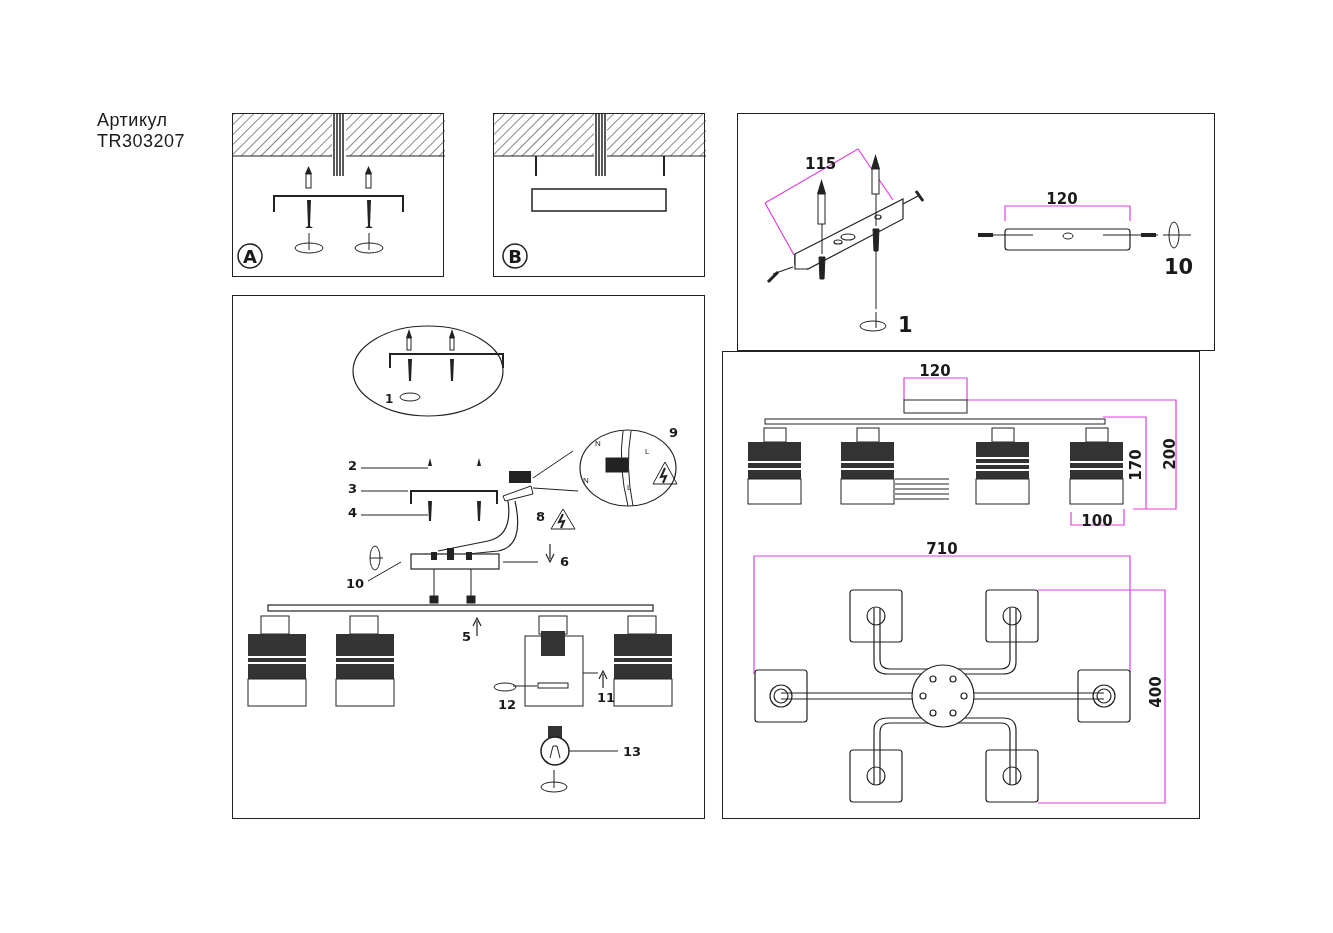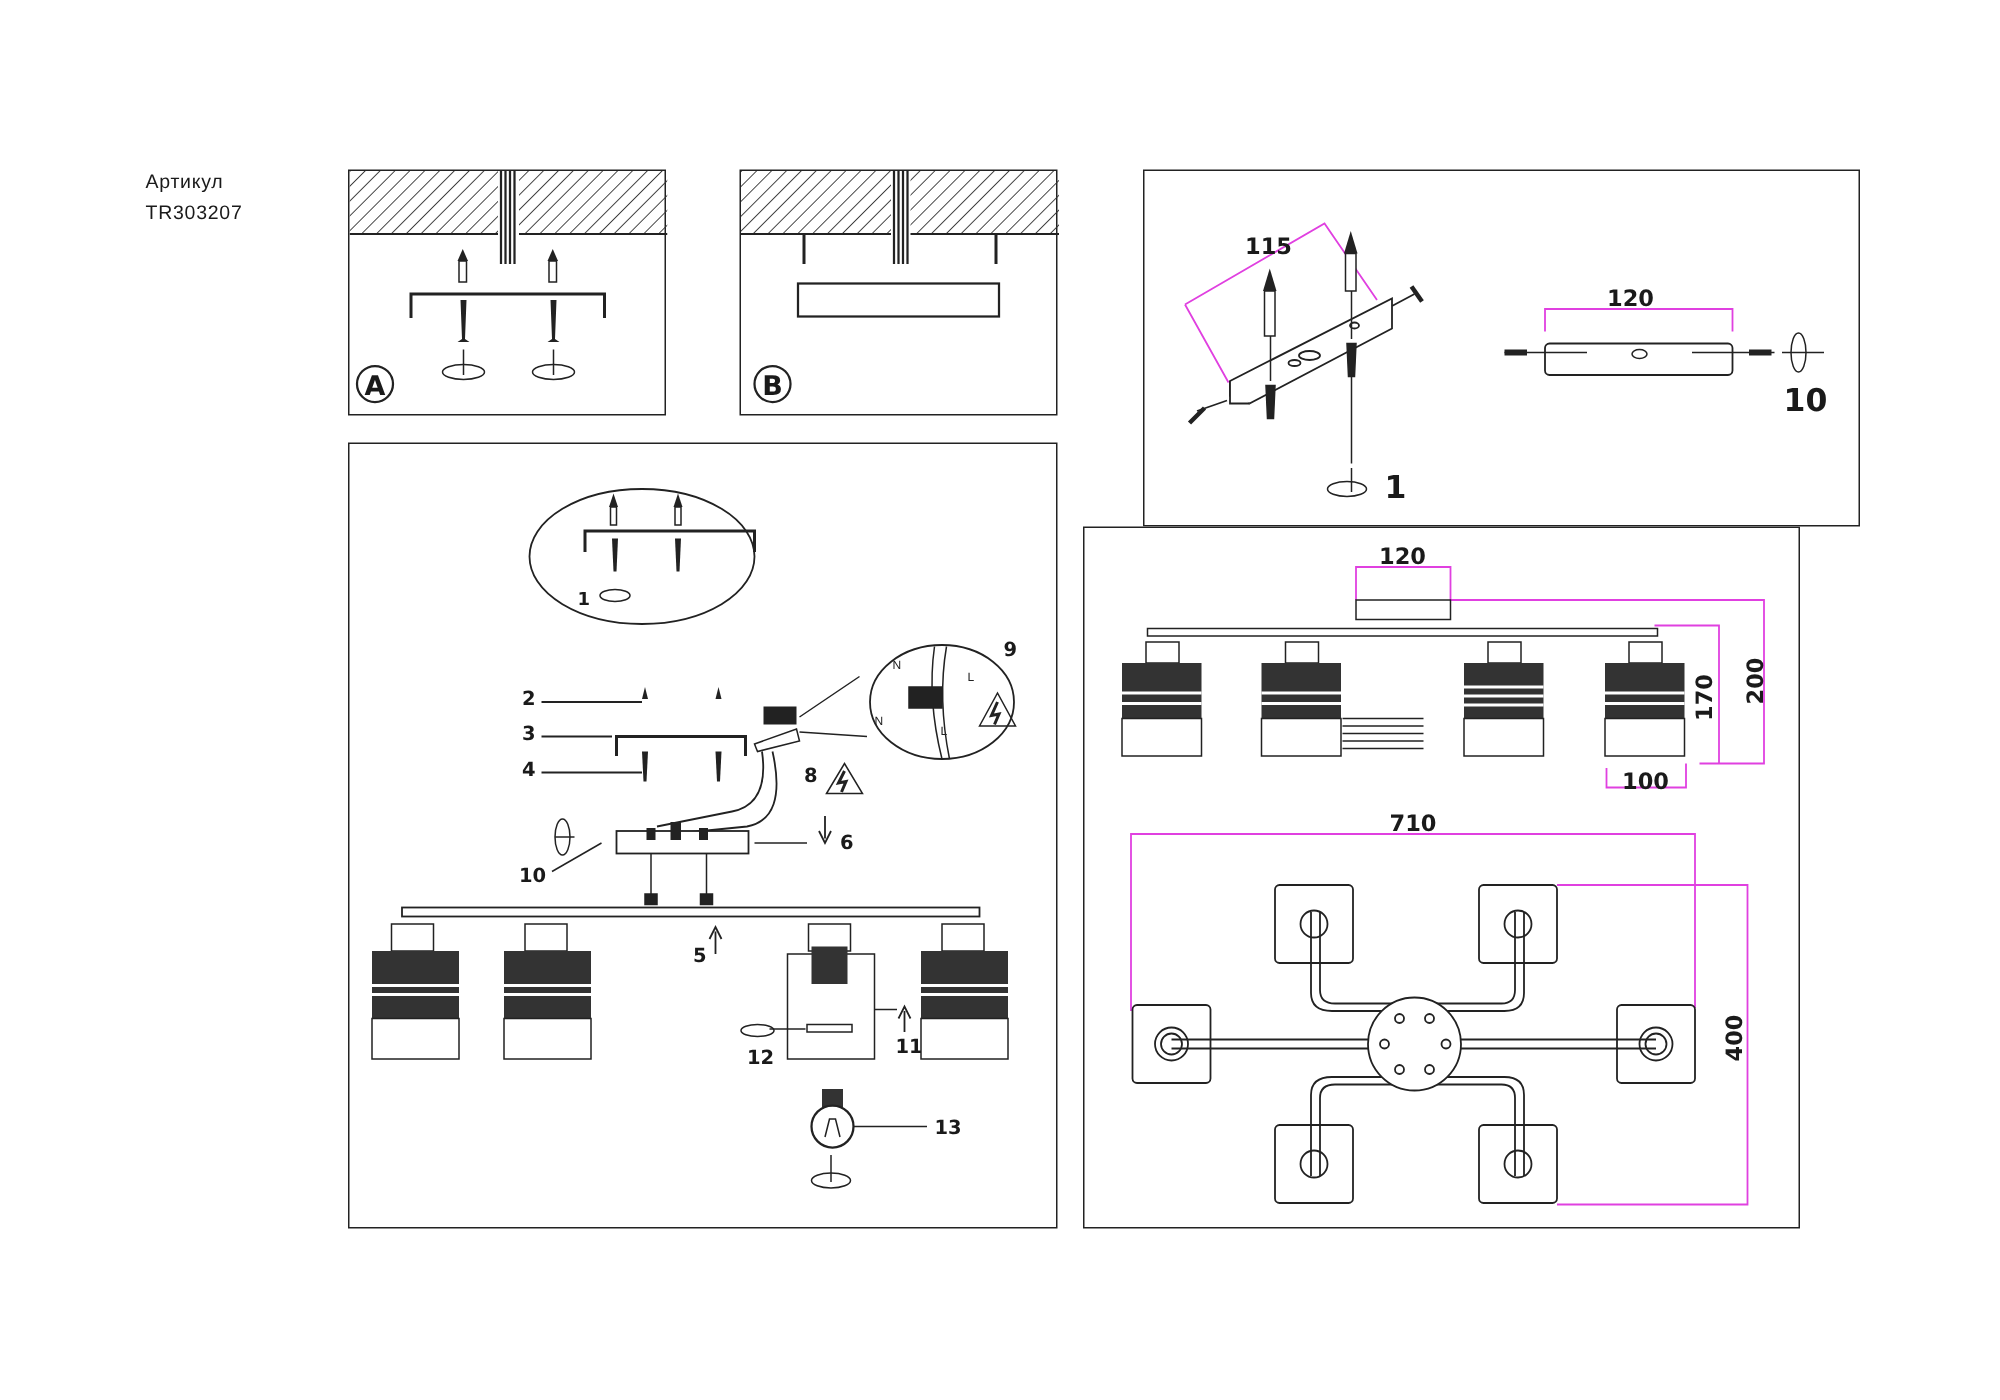--- a/index.html
+++ b/index.html
@@ -1,18 +1,18 @@
 <!DOCTYPE html>
 <html><head>
 <meta charset="utf-8">
 <style>
   html, body { margin:0; padding:0; background:#fff; }
   body { width:1333px; height:933px; position:relative; overflow:hidden;
          font-family:"Liberation Sans", "DejaVu Sans", sans-serif; color:#1a1a1a; }
-  .article { position:absolute; left:97px; top:110px; font-size:13px; line-height:21px; letter-spacing:0.5px; }
+  .article { position:absolute; left:97px; top:110px; font-size:18px; line-height:21px; letter-spacing:0.5px; }
   .panel { position:absolute; border:1.5px solid #222; box-sizing:border-box; background:#fff; }
   svg { position:absolute; left:0; top:0; }
   .lbl { font-family:"DejaVu Sans", sans-serif; font-weight:bold; fill:#1a1a1a; }
 </style>
 </head>
 <body>
 
 <div class="article">
   <div>Артикул</div>
   <div>TR303207</div>
@@ -67,21 +67,21 @@
       <line x1="108" y1="0" x2="108" y2="62"></line>
         <line x1="111" y1="0" x2="111" y2="62"></line>
     </g>
     <path d="M42 42 V62 M170 42 V62" stroke="#222" stroke-width="2"></path>
     <rect x="38" y="75" width="134" height="22" fill="#fff" stroke="#222" stroke-width="1.5"></rect>
     <circle cx="21" cy="142" r="12" fill="none" stroke="#222" stroke-width="1.5"></circle>
     <text x="21" y="149" text-anchor="middle" font-size="18" class="lbl">B</text>
   </svg>
 </div>
 
-<div class="panel" style="left:762px;top:113px;width:478px;height:238px;">
+<div class="panel" style="left:737px;top:113px;width:478px;height:238px;">
   <svg width="478" height="238">
     <path d="M27 89 L120 35 L155 86 M27 89 L56 141" fill="none" stroke="#e040e0" stroke-width="1.2"></path>
     <text x="67" y="55" font-size="15" class="lbl">115</text>
     <g stroke="#222" fill="#fff" stroke-width="1.2">
       <path d="M57 140 L165 85 L165 105 L70 155 L57 150 Z"></path>
       <path d="M57 140 L57 155 L70 155"></path>
       <ellipse cx="110" cy="123" rx="7" ry="3"></ellipse>
         <ellipse cx="100" cy="128" rx="4" ry="2"></ellipse>
       <ellipse cx="140" cy="103" rx="3" ry="2"></ellipse>
     </g>

